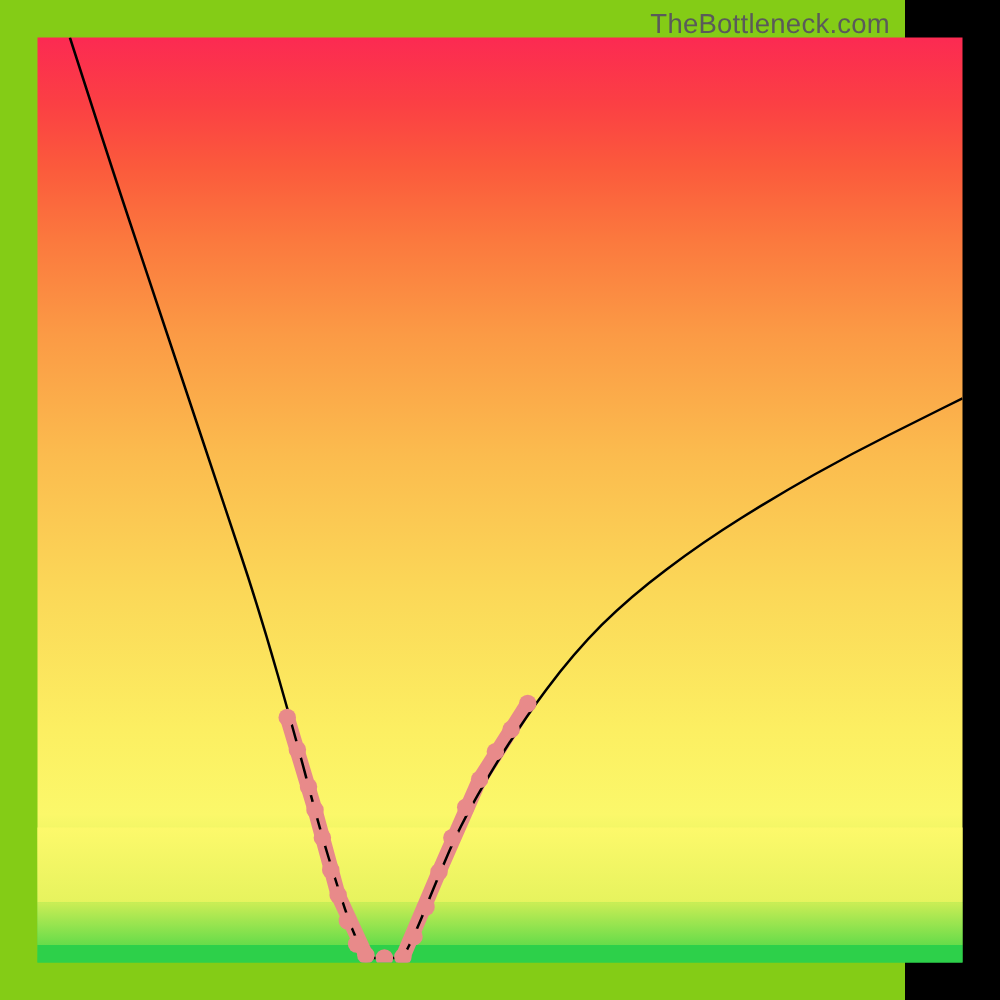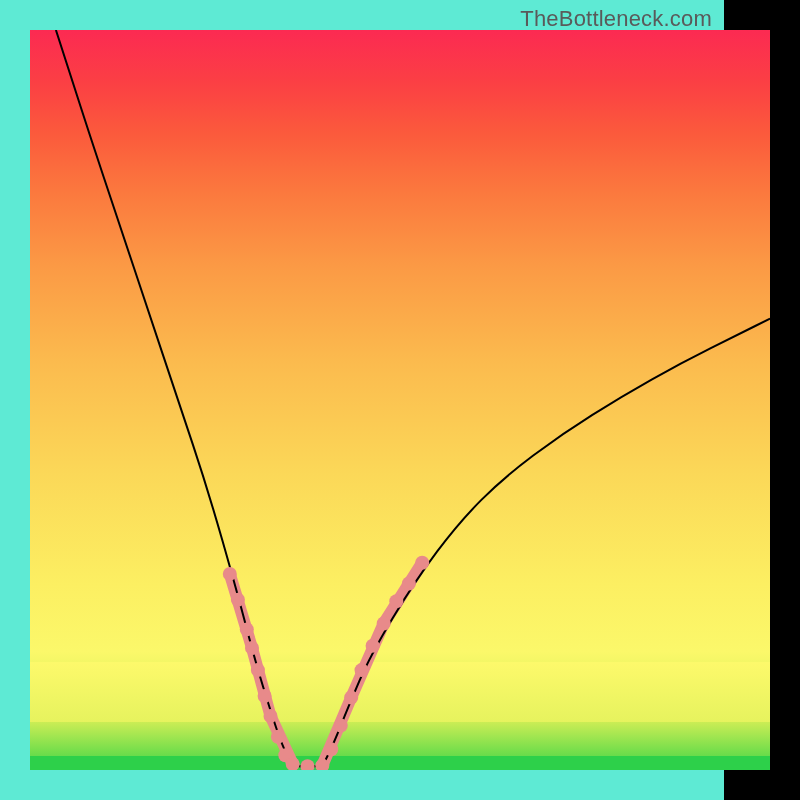--- a/index.html
+++ b/index.html
@@ -8,21 +8,21 @@
     width: 800px;
     height: 800px;
     background: #000;
     font-family: Arial, Helvetica, sans-serif;
     overflow: hidden;
   }
   .stage {
     position: relative;
     width: 724px;
     height: 800px;
-    background: #5eead4;
+    background: #84cc16;
   }
   .plot-area {
     position: absolute;
     left: 30px;
     top: 30px;
     width: 740px;
     height: 740px;
     
     background: linear-gradient(to top,
       #2dd04a 0%,

